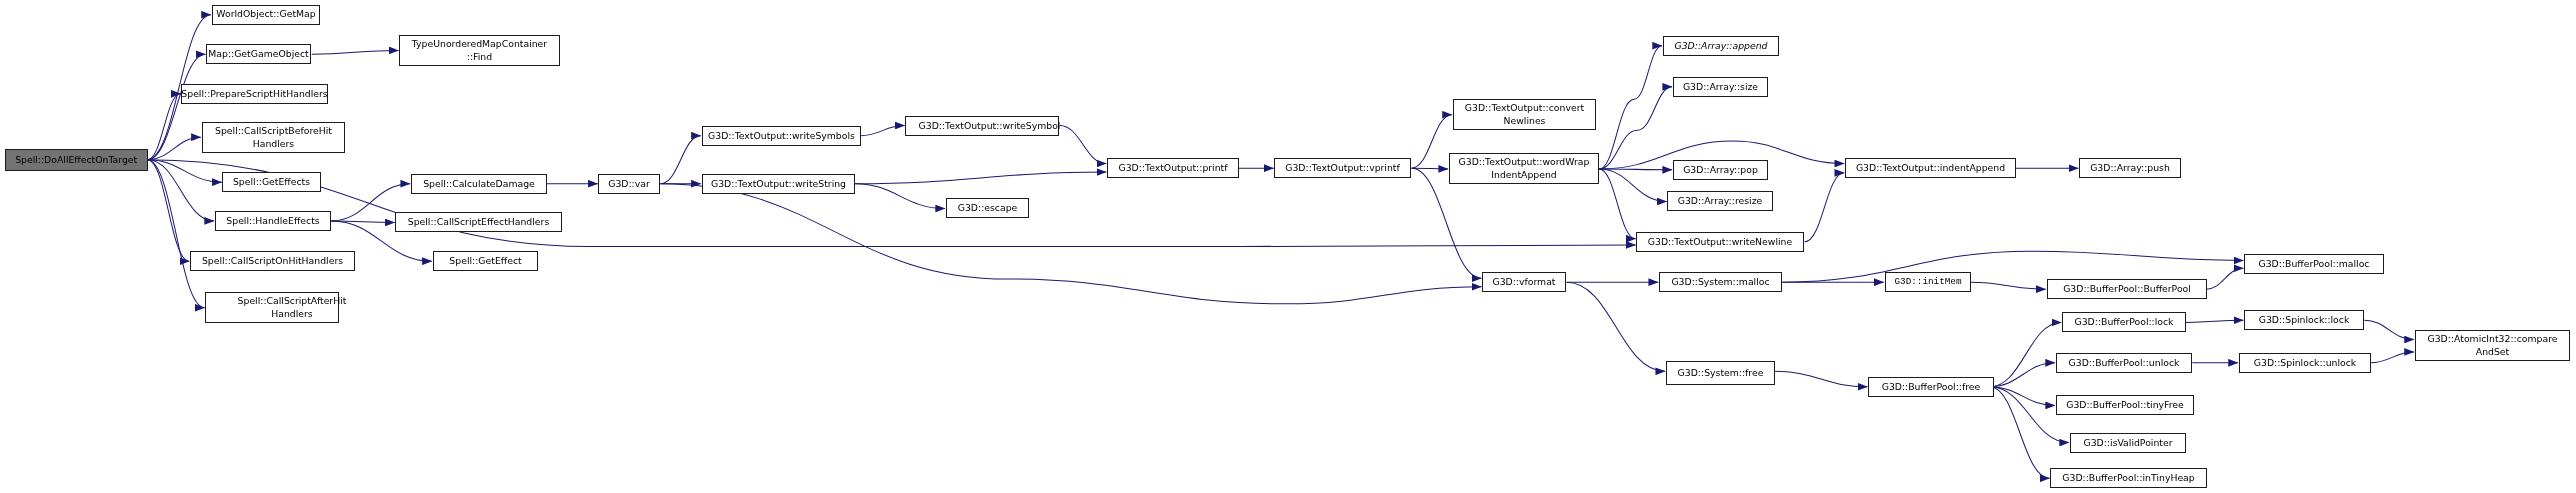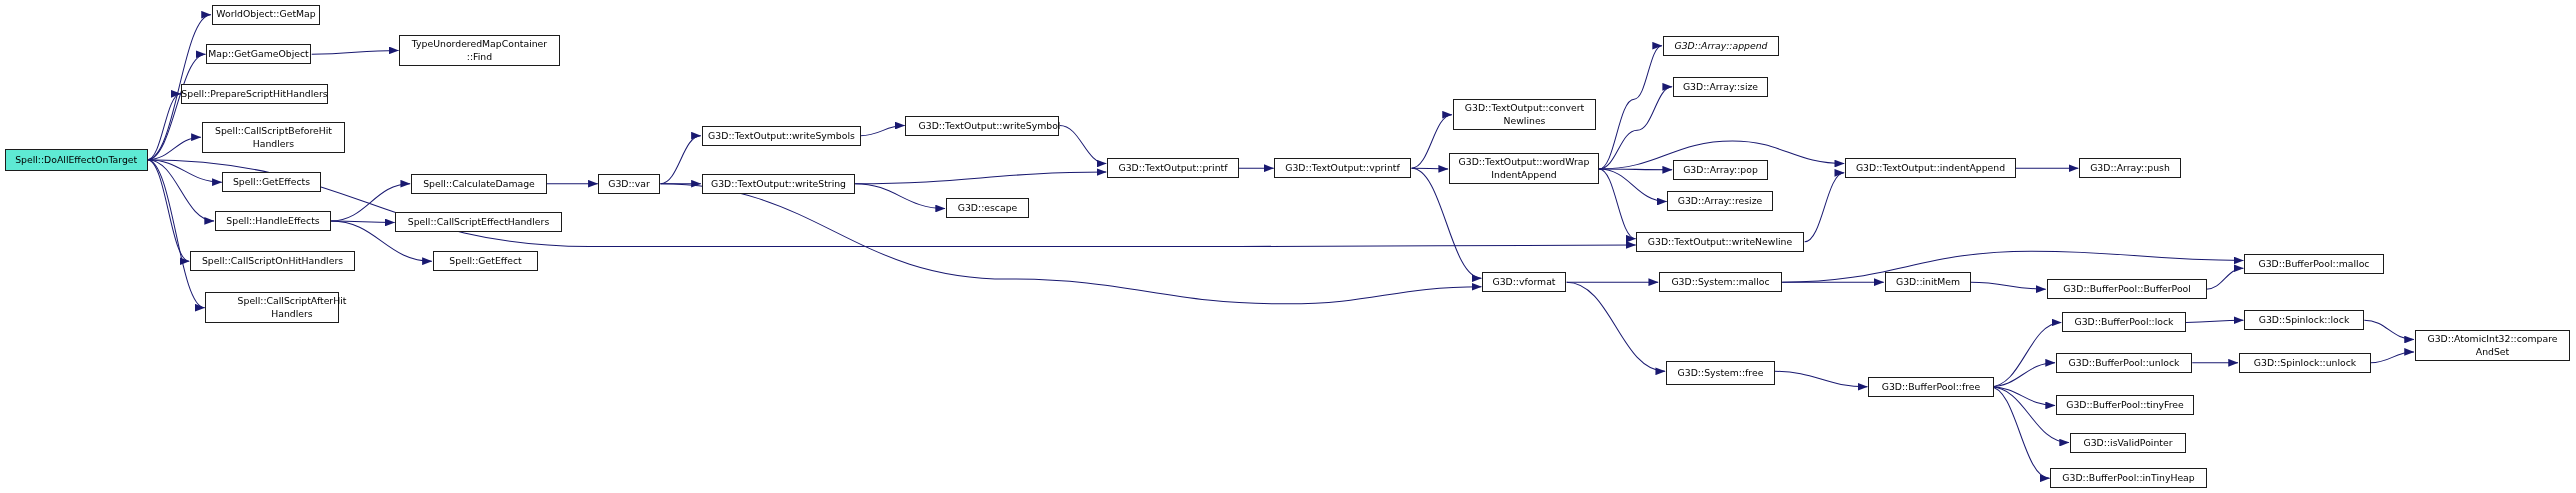--- a/index.html
+++ b/index.html
@@ -68,21 +68,21 @@
         <path d="M2567,499 C2604.8,499 2613.2,523 2651,523" fill="none" stroke="#191970" stroke-width="1.3" marker-end="url(#arrow)"></path>
         <path d="M2567,499 C2612.9,499 2623.1,571 2669,571" fill="none" stroke="#191970" stroke-width="1.3" marker-end="url(#arrow)"></path>
         <path d="M2567,499 C2601.65,499 2609.35,617 2644,617" fill="none" stroke="#191970" stroke-width="1.3" marker-end="url(#arrow)"></path>
         <path d="M2820,416 C2853.3,416 2860.7,413 2894,413" fill="none" stroke="#191970" stroke-width="1.3" marker-end="url(#arrow)"></path>
         <path d="M3050,413 C3078.8,413 3085.2,438 3114,438" fill="none" stroke="#191970" stroke-width="1.3" marker-end="url(#arrow)"></path>
         <path d="M2828,468 C2854.55,468 2860.45,468 2887,468" fill="none" stroke="#191970" stroke-width="1.3" marker-end="url(#arrow)"></path>
         <path d="M3058,468 C3083.2,468 3088.8,454 3114,454" fill="none" stroke="#191970" stroke-width="1.3" marker-end="url(#arrow)"></path>
       </g>
   </svg>
 
-<div class="nd hl" style="left: 4.7px; top: 149px; width: 143px; height: 22px; background: #5eead4;">
+<div class="nd hl" style="left: 4.7px; top: 149px; width: 143px; height: 22px; background: #737373;">
       <div class="ln">Spell::DoAllEffectOnTarget</div>
     </div>
     <div class="nd" style="left: 212px; top: 4.7px; width: 108px; height: 20px;">
       <div class="ln">WorldObject::GetMap</div>
     </div>
     <div class="nd" style="left: 206px; top: 44px; width: 105px; height: 20px;">
       <div class="ln">Map::GetGameObject</div>
     </div>
     <div class="nd" style="left: 399px; top: 35px; width: 161px; height: 31px;">
       <div class="ln">TypeUnorderedMapContainer</div>
@@ -166,21 +166,21 @@
     </div>
     <div class="nd" style="left: 2079px; top: 158px; width: 102px; height: 20px;">
       <div class="ln">G3D::Array::push</div>
     </div>
     <div class="nd" style="left: 1482px; top: 272px; width: 84px; height: 20px;">
       <div class="ln">G3D::vformat</div>
     </div>
     <div class="nd" style="left: 1659px; top: 272px; width: 123px; height: 20px;">
       <div class="ln">G3D::System::malloc</div>
     </div>
-    <div class="nd" style="left: 1885px; top: 272px; width: 86px; height: 20px;">
+    <div class="nd" style="left: 1885px; top: 272px; width: 86px; height: 20px; font-family: Liberation Mono, monospace;">
       <div class="ln">G3D::initMem</div>
     </div>
     <div class="nd" style="left: 2047px; top: 279px; width: 160px; height: 20px;">
       <div class="ln">G3D::BufferPool::BufferPool</div>
     </div>
     <div class="nd" style="left: 2244px; top: 254px; width: 140px; height: 20px;">
       <div class="ln">G3D::BufferPool::malloc</div>
     </div>
     <div class="nd" style="left: 1666px; top: 361px; width: 109px; height: 24px;">
       <div class="ln">G3D::System::free</div>

